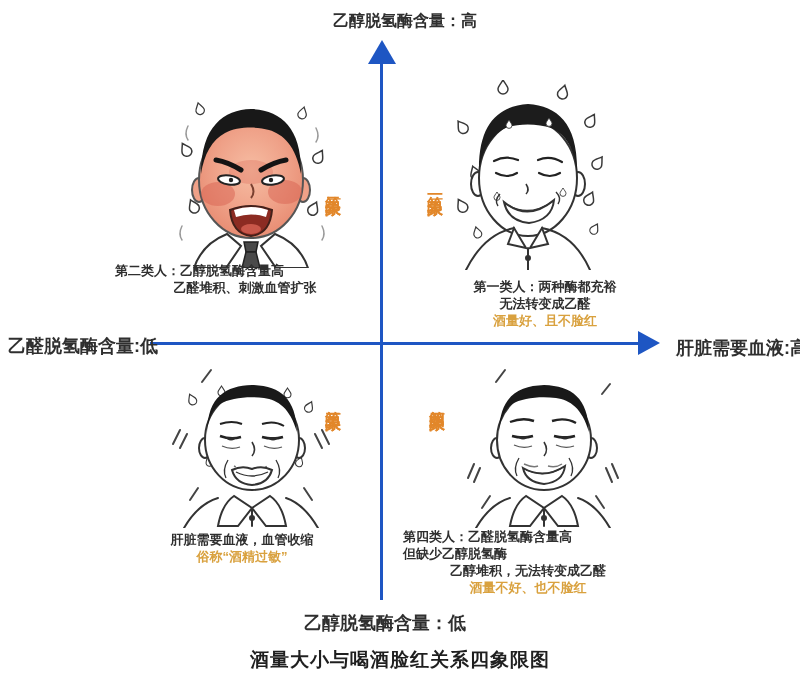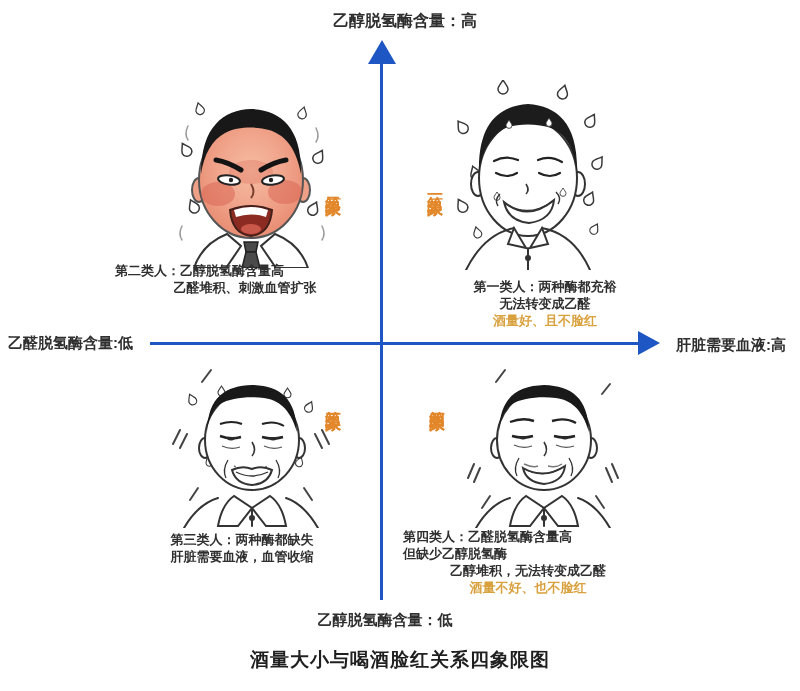--- a/index.html
+++ b/index.html
@@ -8,21 +8,21 @@
   
   .v-axis{position:absolute;left:380px;top:60px;width:3px;height:540px;background:#1e56c3;}
   .v-arrow{position:absolute;left:368px;top:40px;width:0;height:0;
            border-left:14px solid transparent;border-right:14px solid transparent;
            border-bottom:24px solid #1e56c3;}
   .h-axis{position:absolute;left:150px;top:342px;width:490px;height:3px;background:#1e56c3;}
   .h-arrow{position:absolute;left:638px;top:331px;width:0;height:0;
            border-top:12px solid transparent;border-bottom:12px solid transparent;
            border-left:22px solid #1e56c3;}
   
-  .axis-label{position:absolute;font-size:15px;font-weight:600;color:#2f2f2f;white-space:nowrap;}
+  .axis-label{position:absolute;font-size:18px;font-weight:600;color:#2f2f2f;white-space:nowrap;}
   .axis-top{left:305px;top:11px;width:200px;text-align:center;font-size:16px;}
   .axis-bottom{left:285px;top:611px;width:200px;text-align:center;}
   .axis-left{left:8px;top:334px;}
   .axis-right{left:676px;top:336px;}
   
   .quad-label{position:absolute;writing-mode:vertical-rl;font-size:16px;font-weight:700;
               color:#e2872a;letter-spacing:2px;white-space:nowrap;}
   
   .qtext{position:absolute;font-size:13px;line-height:17px;font-weight:600;text-align:center;}
   .qtext .r{text-align:left;}
@@ -262,22 +262,22 @@
     <div>乙醛堆积、刺激血管扩张</div>
   </div>
 
   <div class="qtext" style="left:420px;top:278px;width:250px;">
     <div>第一类人：两种酶都充裕</div>
     <div>无法转变成乙醛</div>
     <div class="hl">酒量好、且不脸红</div>
   </div>
 
   <div class="qtext" style="left:117px;top:531px;width:250px;">
-    <div>第三类人：两种酶都缺失</div>
     <div>肝脏需要血液，血管收缩</div>
+    <div class="hl">俗称“酒精过敏”</div>
   </div>
 
   <div class="qtext" style="left:403px;top:528px;width:250px;">
     <div class="r" style="padding-right:41px;">第四类人：乙醛脱氢酶含量高</div>
     <div class="r" style="padding-right:41px;">但缺少乙醇脱氢酶</div>
     <div>乙醇堆积，无法转变成乙醛</div>
     <div class="hl">酒量不好、也不脸红</div>
   </div>
 
   <div class="title">酒量大小与喝酒脸红关系四象限图</div>

